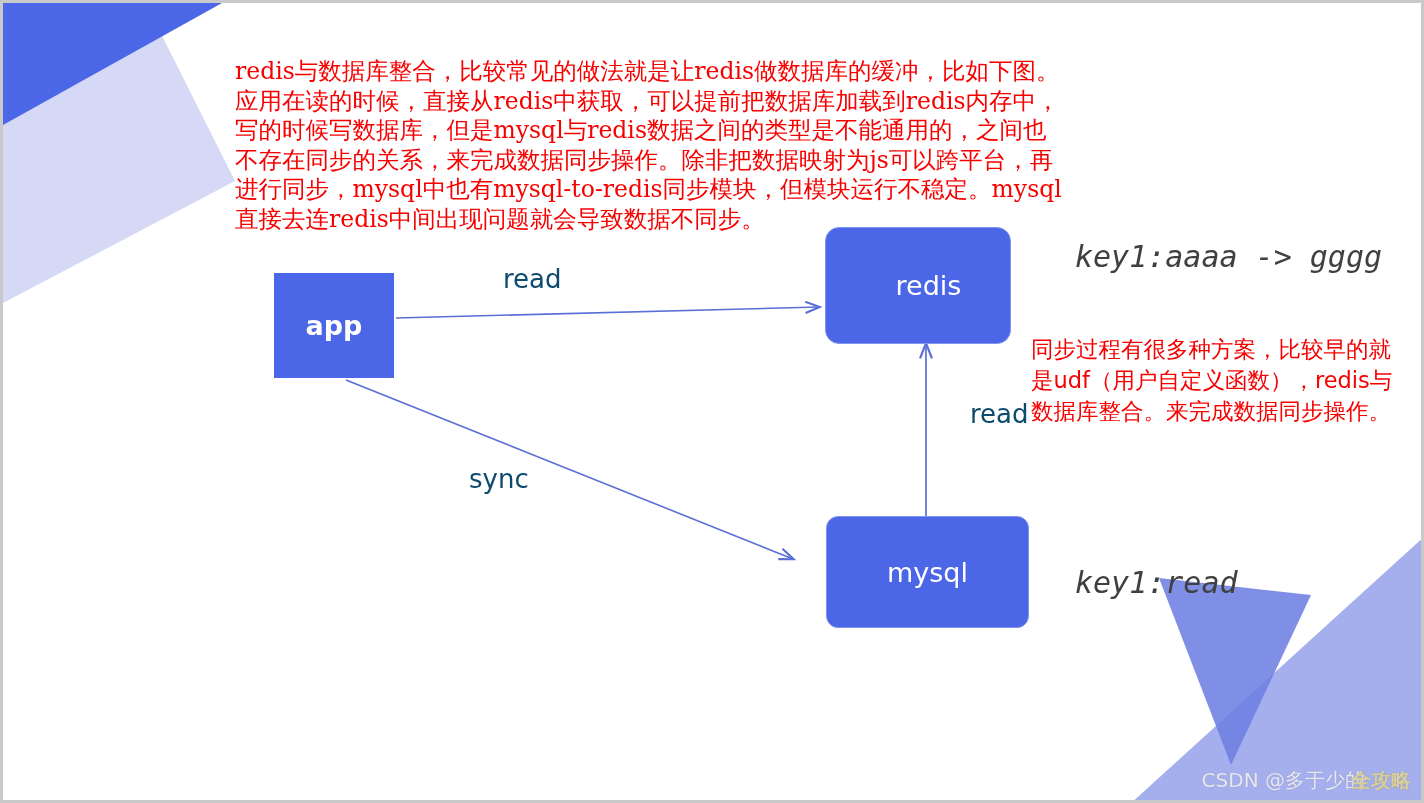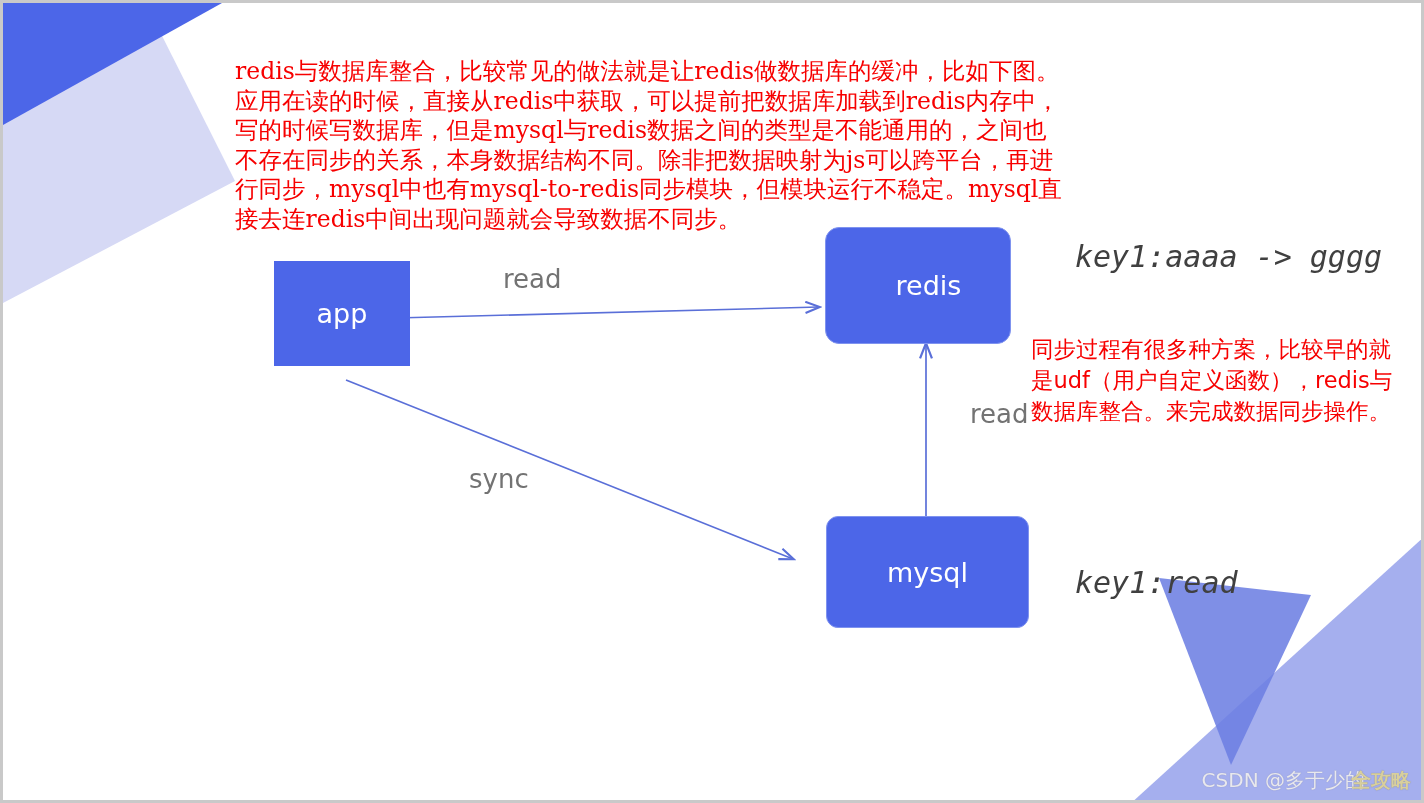--- a/index.html
+++ b/index.html
@@ -53,42 +53,43 @@
     color: #ffffff;
     display: flex;
     align-items: center;
     justify-content: center;
     font-family: "DejaVu Sans", "Liberation Sans", sans-serif;
     font-size: 27px;
     font-weight: 400;
     box-sizing: border-box;
   }
   #node-app {
-    left: 271px; top: 258px;
-    width: 136px; height: 105px;
+    left: 271px; top: 270px;
+    width: 120px; height: 105px;
     border-radius: 0;
+    font-weight: bold;
   }
   #node-redis {
     left: 822px; top: 224px;
     width: 186px; height: 117px;
     border-radius: 14px;
     border: 1px solid #7f93ef;
     padding-left: 21px;
   }
   #node-mysql {
     left: 823px; top: 513px;
     width: 203px; height: 112px;
     border-radius: 12px;
     border: 1px solid #7f93ef;
   }
 
   
   .edge-label {
     position: absolute;
-    color: #737373;
+    color: #0c4a6e;
     font-family: "DejaVu Sans", "Liberation Sans", sans-serif;
     font-size: 26px;
     font-weight: 400;
     white-space: nowrap;
   }
   #label-read  { left: 500px; top: 261px; }
   #label-write { left: 466px; top: 461px; }
   #label-sync  { left: 967px; top: 396px; }
 
   
@@ -162,21 +163,21 @@
       </marker>
     </defs>
 
     <line x1="393" y1="315" x2="816" y2="304" stroke="#5a6fd8" stroke-width="1.6" marker-end="url(#arrowhead)"></line>
 
     <line x1="343" y1="377" x2="790" y2="556" stroke="#5a6fd8" stroke-width="1.6" marker-end="url(#arrowhead)"></line>
 
     <line x1="923" y1="513" x2="923" y2="341" stroke="#5a6fd8" stroke-width="1.7" marker-end="url(#arrowhead)"></line>
   </svg>
 
-  <div id="intro-paragraph">redis与数据库整合，比较常见的做法就是让redis做数据库的缓冲，比如下图。应用在读的时候，直接从redis中获取，可以提前把数据库加载到redis内存中，写的时候写数据库，但是mysql与redis数据之间的类型是不能通用的，之间也不存在同步的关系，本身数据结构不同。除非把数据映射为js可以跨平台，再进行同步，mysql中也有mysql-to-redis同步模块，但模块运行不稳定。mysql直接去连redis中间出现问题就会导致数据不同步。</div>
+  <div id="intro-paragraph">redis与数据库整合，比较常见的做法就是让redis做数据库的缓冲，比如下图。应用在读的时候，直接从redis中获取，可以提前把数据库加载到redis内存中，写的时候写数据库，但是mysql与redis数据之间的类型是不能通用的，之间也不存在同步的关系，来完成数据同步操作。除非把数据映射为js可以跨平台，再进行同步，mysql中也有mysql-to-redis同步模块，但模块运行不稳定。mysql直接去连redis中间出现问题就会导致数据不同步。</div>
 
   <div class="node" id="node-app">
     <span>app</span>
   </div>
 
   <div class="node" id="node-redis">
     <span>redis</span>
   </div>
 
   <div class="node" id="node-mysql">

